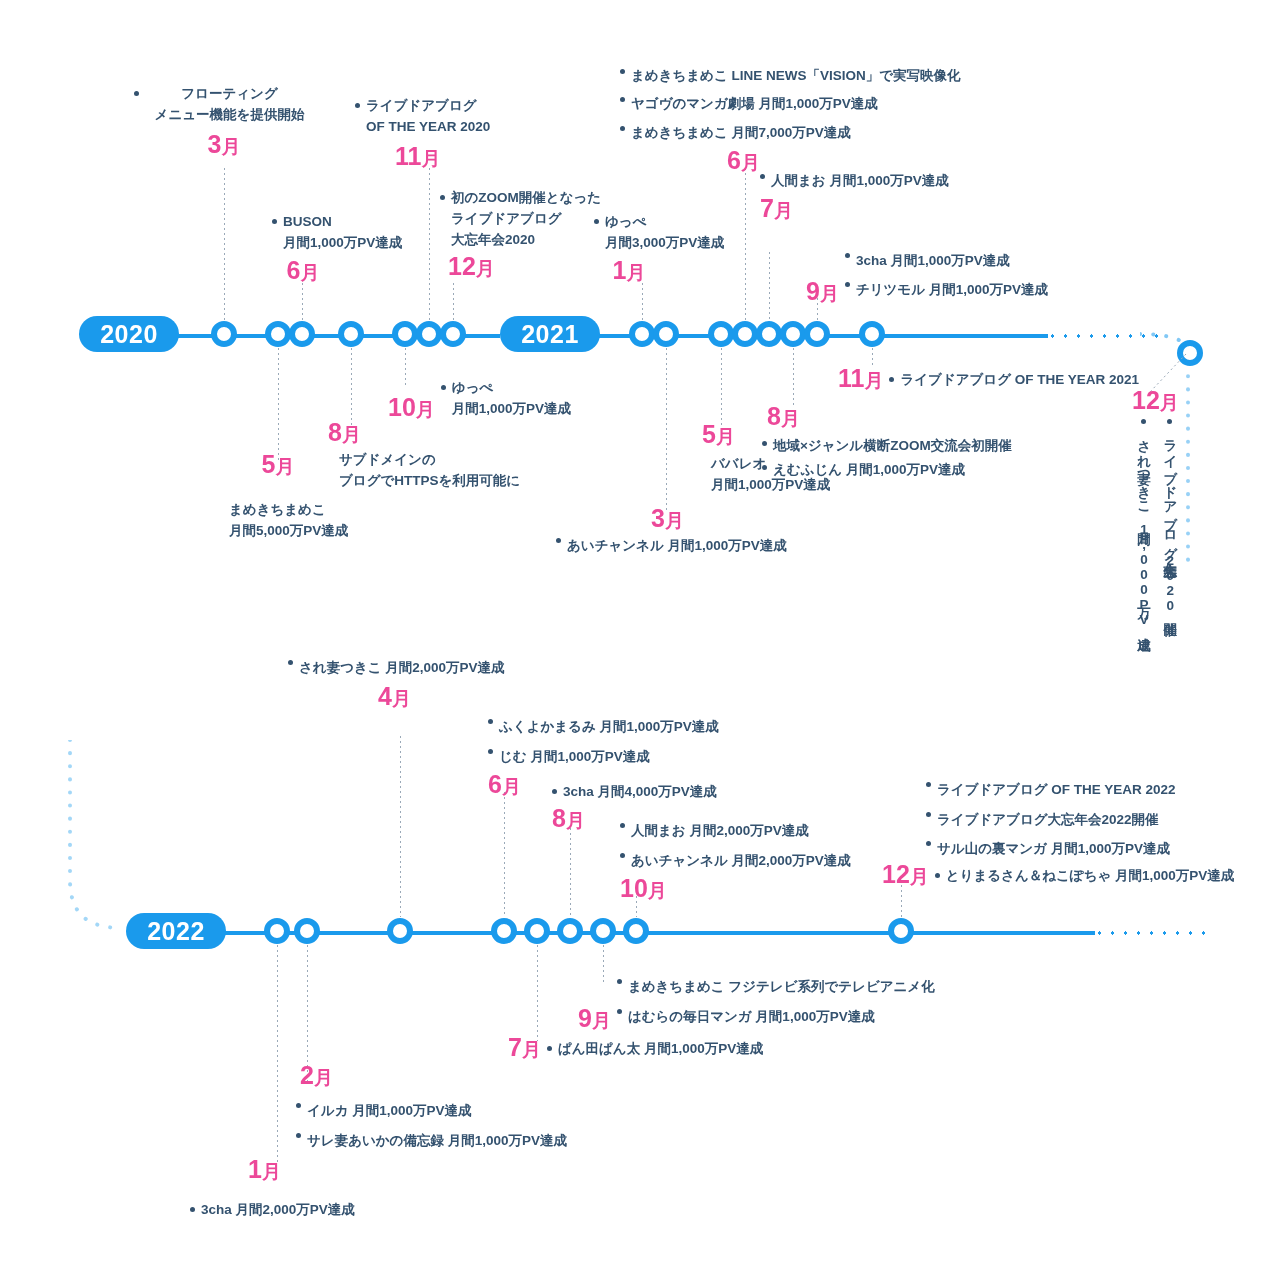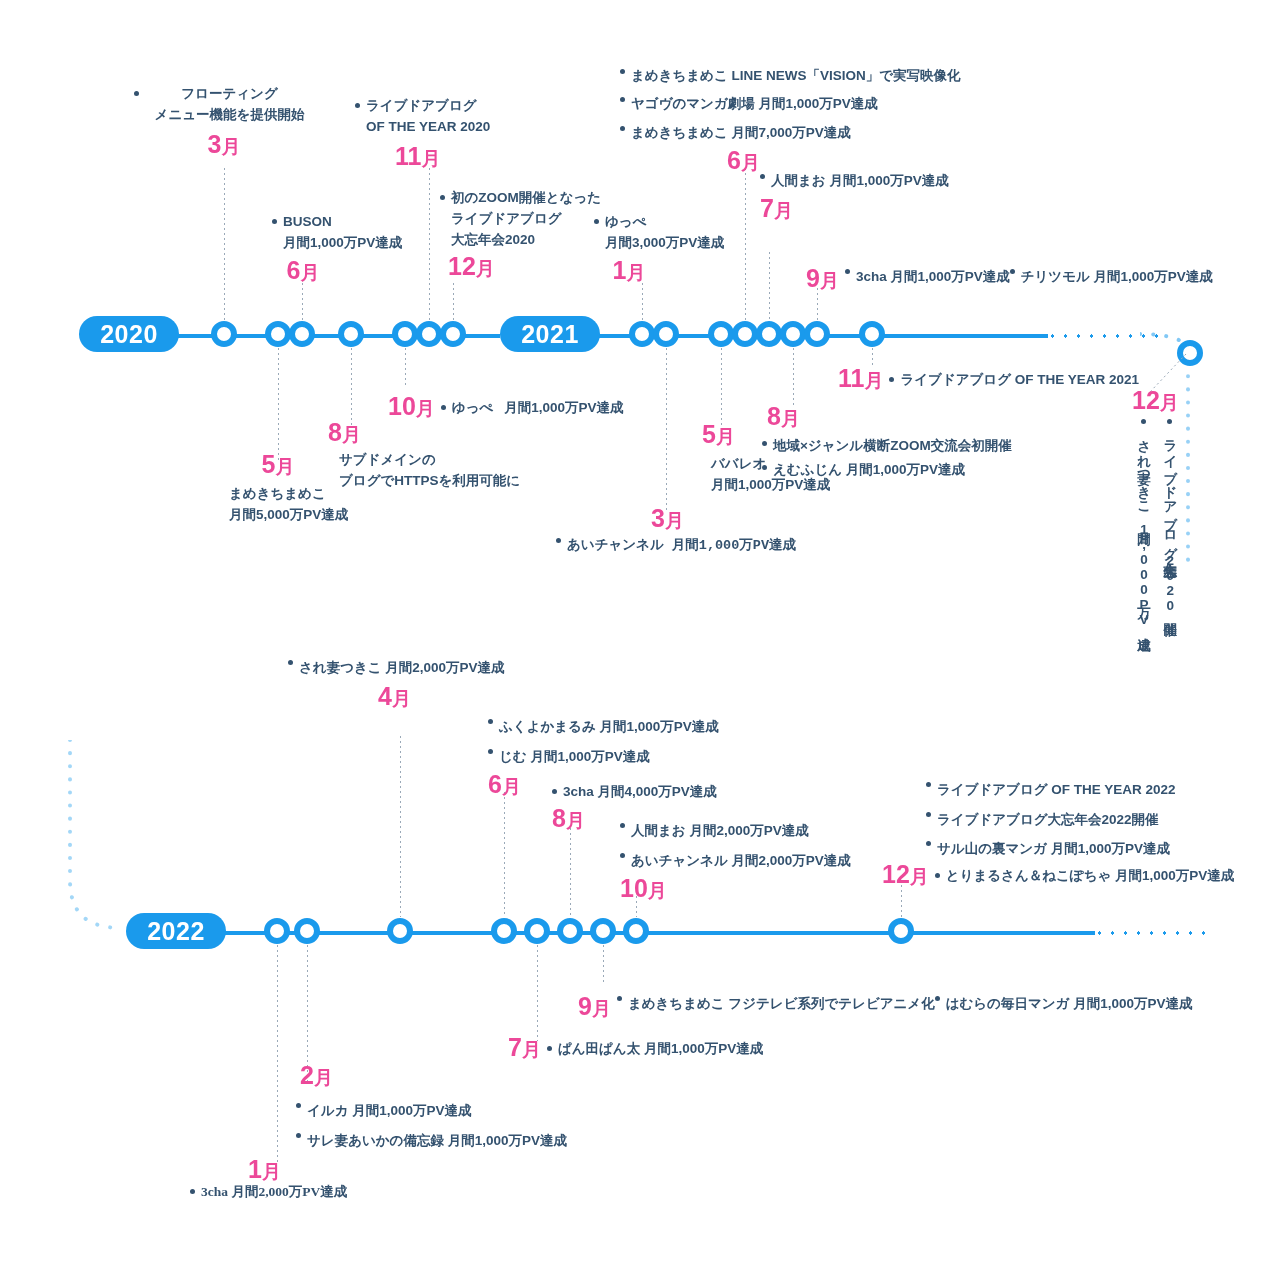--- a/index.html
+++ b/index.html
@@ -77,21 +77,21 @@
   .item:before{
     content:"";
     position:absolute;left:0;top:7px;
     width:5px;height:5px;border-radius:50%;
     background:#34526f;
   }
   .c{text-align:center;}
 
   
   .row-inline{display:flex;align-items:flex-end;gap:6px;}
-  .row-inline .stack{display:flex;flex-direction:row;}
+  .row-inline .stack{display:flex;flex-direction:column;}
 
   
   .vert{
     writing-mode:vertical-rl;
     text-orientation:upright;
     font-size:13.5px;
     font-weight:bold;
     color:#34526f;
     line-height:1.35;
     position:relative;
@@ -247,21 +247,21 @@
         <div class="item" data-name="item" style="line-height:2.15;">3cha 月間1,000万PV達成</div>
         <div class="item" data-name="item" style="line-height:2.15;">チリツモル 月間1,000万PV達成</div>
       </div>
     </div>
   </div>
 
   <div class="blk" data-name="group-2020-05" style="left:218px;top:452px;width:180px;">
     <div class="month c" data-name="month-label" style="width:120px;">
       <span>5</span><span class="suf">月</span>
     </div>
-    <div class="item" data-name="item" style="margin-top:7px;">まめきちまめこ</div>
+    <div class="item" data-name="item" style="margin-top:23px;">まめきちまめこ</div>
     <div class="item cont" data-name="item">月間5,000万PV達成</div>
   </div>
 
   <div class="blk" data-name="group-2020-08" style="left:328px;top:420px;width:230px;">
     <div class="month" data-name="month-label">
       <span>8</span><span class="suf">月</span>
     </div>
     <div class="item" data-name="item" style="margin-top:5px;">サブドメインの</div>
     <div class="item cont" data-name="item">ブログでHTTPSを利用可能に</div>
   </div>
@@ -275,21 +275,21 @@
         <div class="item" data-name="item">ゆっぺ</div>
         <div class="item cont" data-name="item">月間1,000万PV達成</div>
       </div>
     </div>
   </div>
 
   <div class="blk" data-name="group-2021-03" style="left:556px;top:506px;width:320px;">
     <div class="month" data-name="month-label" style="margin-left:95px;">
       <span>3</span><span class="suf">月</span>
     </div>
-    <div class="item" data-name="item" style="line-height:2.2;font-family:Liberation Mono, monospace;">あいチャンネル 月間1,000万PV達成</div>
+    <div class="item" data-name="item" style="line-height:2.2;">あいチャンネル 月間1,000万PV達成</div>
   </div>
 
   <div class="blk" data-name="group-2021-05" style="left:700px;top:422px;width:200px;">
     <div class="month" data-name="month-label" style="margin-left:2px;">
       <span>5</span><span class="suf">月</span>
     </div>
     <div class="item" data-name="item" style="margin-top:7px;">ババレオ</div>
     <div class="item cont" data-name="item">月間1,000万PV達成</div>
   </div>
 
@@ -428,16 +428,16 @@
       <span>2</span><span class="suf">月</span>
     </div>
     <div class="item" data-name="item" style="margin-top:8px;line-height:2.2;">イルカ 月間1,000万PV達成</div>
     <div class="item" data-name="item" style="line-height:2.2;">サレ妻あいかの備忘録 月間1,000万PV達成</div>
   </div>
 
   <div class="blk" data-name="group-2022-01" style="left:190px;top:1157px;width:300px;">
     <div class="month" data-name="month-label" style="margin-left:58px;">
       <span>1</span><span class="suf">月</span>
     </div>
-    <div class="item" data-name="item" style="margin-top:0;font-family:Liberation Serif, serif;">3cha 月間2,000万PV達成</div>
+    <div class="item" data-name="item" style="margin-top:18px;">3cha 月間2,000万PV達成</div>
   </div>
 
 </div>
 
 </body></html>

